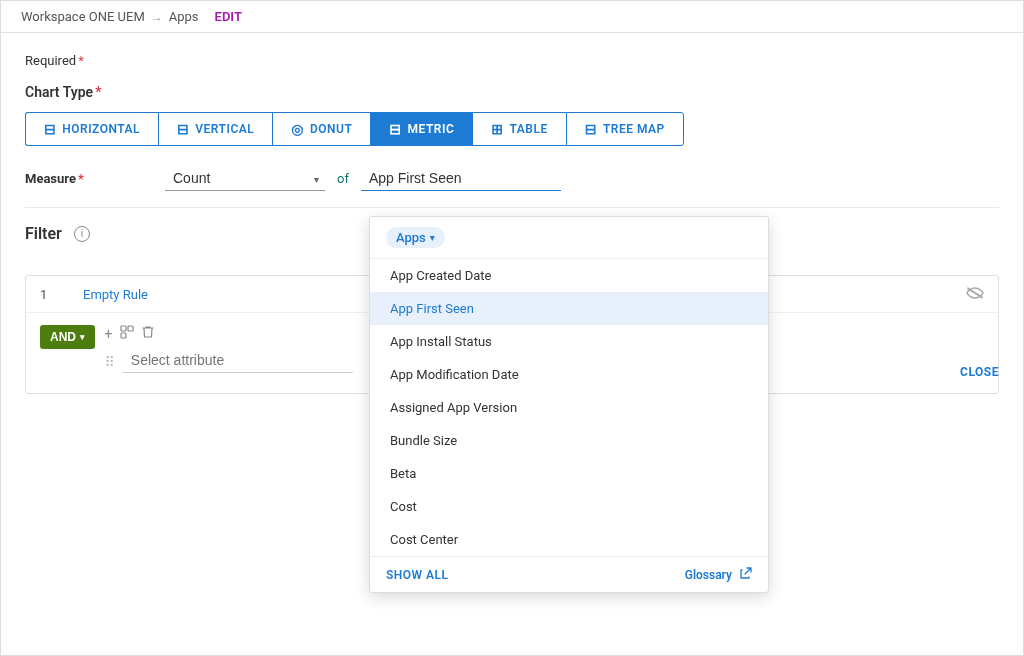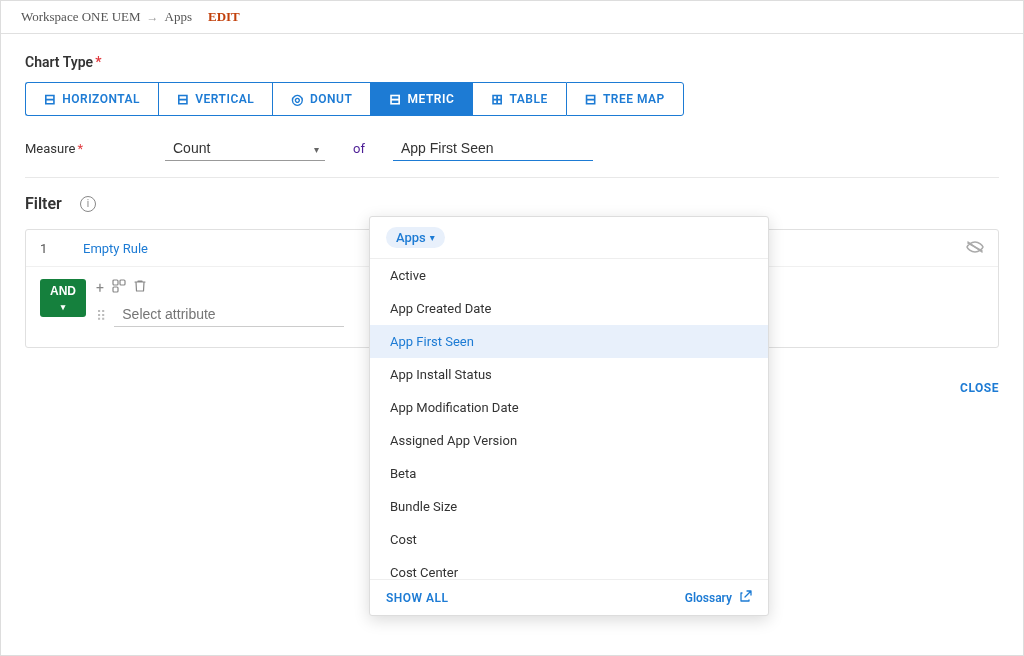--- a/index.html
+++ b/index.html
@@ -15,35 +15,34 @@
       background: #fff;
       border: 1px solid #ddd;
       position: relative;
     }
     
     .top-bar {
       display: flex;
       padding: 8px 20px;
       border-bottom: 1px solid #e0e0e0;
       background: #fff;
-      font-family: Liberation Serif, serif;
     }
     .breadcrumb {
       display: flex;
       align-items: center;
       gap: 6px;
       font-size: 13px;
       color: #555;
     }
     .breadcrumb-arrow {
       color: #999;
       font-size: 12px;
     }
     .edit-link {
-      color: #c2410c;
+      color: #a21caf;
       font-size: 13px;
       font-weight: 600;
       cursor: pointer;
       margin-left: 16px;
       text-decoration: none;
     }
 
     
     .main-content {
       padding: 20px 24px;
@@ -106,21 +105,21 @@
     }
 
     
     .form-row {
       display: flex;
       align-items: center;
       margin-bottom: 16px;
     }
     .form-label {
       font-size: 13px;
-      font-weight: 400;
+      font-weight: 700;
       color: #333;
       width: 140px;
       flex-shrink: 0;
     }
     .form-label .required-star {
       color: #e0393e;
     }
     .measure-select-wrapper {
       position: relative;
       width: 160px;
@@ -141,22 +140,22 @@
       position: absolute;
       right: 6px;
       top: 50%;
       transform: translateY(-50%);
       color: #666;
       font-size: 10px;
       pointer-events: none;
     }
 
     .of-label {
-      margin: 0 28px;
-      color: #4c1d95;
+      margin: 0 12px;
+      color: #0f766e;
       font-size: 13px;
     }
 
     .attribute-input {
       border: none;
       border-bottom: 1px solid #1d7bd4;
       padding: 4px 8px;
       font-size: 14px;
       color: #333;
       width: 200px;
@@ -178,22 +177,22 @@
     .divider {
       border: none;
       border-top: 1px solid #e8e8e8;
       margin: 8px 0 16px 0;
     }
 
     
     .filter-header {
       display: flex;
       align-items: center;
-      gap: 18px;
-      margin-bottom: 16px;
+      gap: 12px;
+      margin-bottom: 32px;
     }
     .filter-title {
       font-size: 16px;
       font-weight: 600;
       color: #333;
     }
     .info-icon {
       width: 16px;
       height: 16px;
       border-radius: 50%;
@@ -241,30 +240,29 @@
       display: flex;
       align-items: flex-start;
       padding: 10px 14px;
       gap: 10px;
       min-height: 80px;
     }
     .and-button {
       display: flex;
       align-items: center;
       gap: 4px;
-      background: #15803d;
+      background: #4d7c0f;
       color: #fff;
       border: none;
       padding: 5px 10px;
       border-radius: 3px;
       font-size: 12px;
       font-weight: 600;
       cursor: pointer;
       margin-top: 2px;
-      flex-direction: column;
     }
     .and-button .chevron-down {
       font-size: 9px;
     }
     .rule-actions {
       display: flex;
       align-items: center;
       gap: 8px;
       margin-top: 2px;
     }
@@ -358,21 +356,21 @@
       cursor: pointer;
     }
     .external-icon {
       font-size: 11px;
     }
 
     
     .close-btn-area {
       position: absolute;
       right: 24px;
-      top: 378px;
+      top: 362px;
     }
     .close-btn {
       color: #1d7bd4;
       font-size: 12px;
       font-weight: 700;
       letter-spacing: 0.5px;
       cursor: pointer;
       text-transform: uppercase;
     }
 
@@ -397,20 +395,23 @@
     <div class="breadcrumb">
       <span>Workspace ONE UEM</span>
       <span class="breadcrumb-arrow">→</span>
       <span>Apps</span>
     </div>
     <a class="edit-link">EDIT</a>
   </div>
 
   <div class="main-content">
 
+    <div class="required-label">
+      <span>Required</span><span class="required-star">*</span>
+    </div>
 
     <div class="section-label">
       <span>Chart Type</span><span class="required-star">*</span>
     </div>
 
     <div class="chart-type-row">
       <div class="chart-tab">
         <span class="chart-tab-icon">⊟</span>
         <span>HORIZONTAL</span>
       </div>
@@ -509,28 +510,27 @@
 
   <div class="dropdown-popover">
     <div class="dropdown-header">
       <div class="apps-badge">
         <span>Apps</span>
         <span class="chevron-down apps-badge-chevron">▾</span>
       </div>
     </div>
     <div class="dropdown-list">
 
-    <div class="dropdown-item">Active</div>
         <div class="dropdown-item">App Created Date</div>
         <div class="dropdown-item selected">App First Seen</div>
         <div class="dropdown-item">App Install Status</div>
         <div class="dropdown-item">App Modification Date</div>
         <div class="dropdown-item">Assigned App Version</div>
+        <div class="dropdown-item">Bundle Size</div>
         <div class="dropdown-item">Beta</div>
-        <div class="dropdown-item">Bundle Size</div>
         <div class="dropdown-item">Cost</div>
         <div class="dropdown-item">Cost Center</div>
       </div>
     <div class="dropdown-footer">
       <span class="show-all-link">SHOW ALL</span>
       <div class="glossary-link">
         <span>Glossary</span>
         <span class="external-icon">
           <svg width="12" height="12" viewBox="0 0 12 12" fill="none">
             <path d="M7 1h4v4M11 1L5 7M2 3H1v8h8v-1" stroke="#1d7bd4" stroke-width="1.3" stroke-linecap="round" stroke-linejoin="round"></path>

